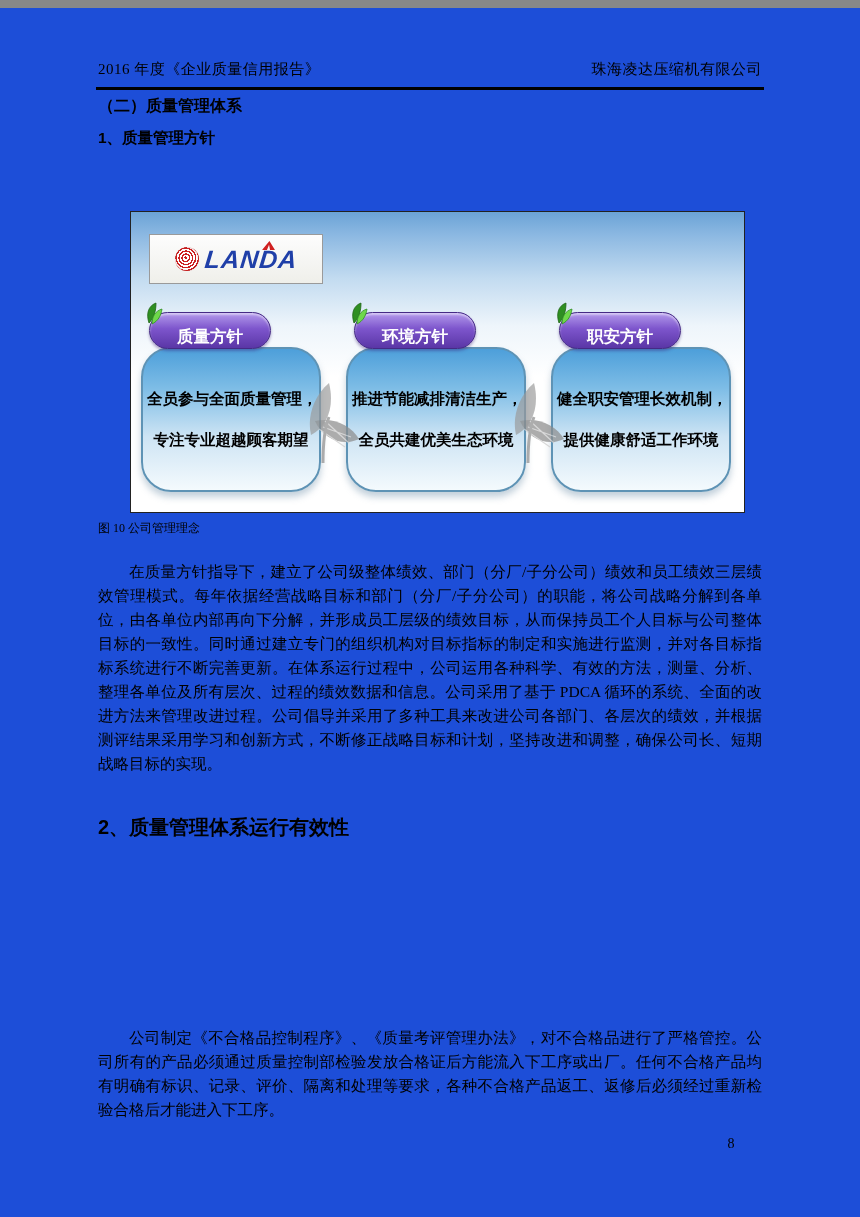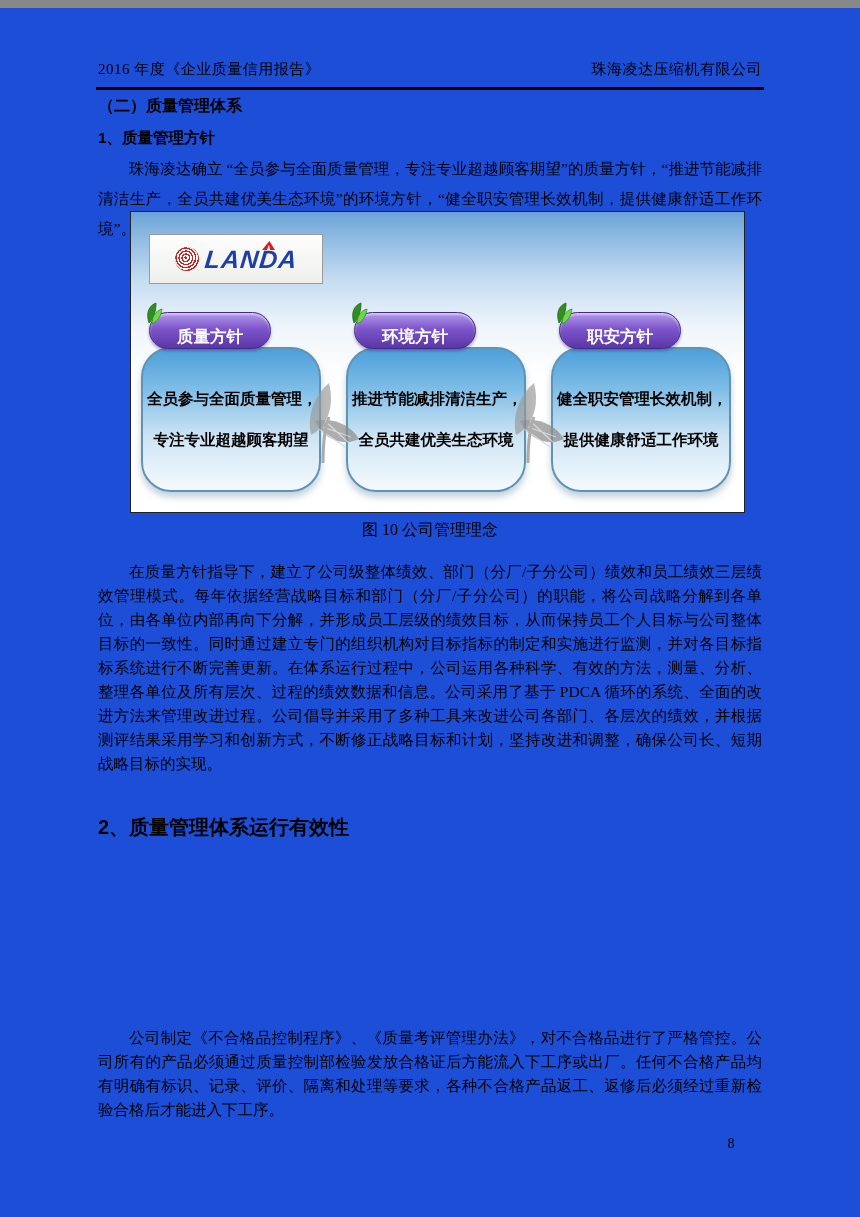--- a/index.html
+++ b/index.html
@@ -21,21 +21,21 @@
   
   .para{font-size:15.5px;text-align:justify;text-indent:2em;line-height:24px;margin:0;}
   .p1{position:absolute;left:98px;top:146px;width:664px;line-height:30px;}
   .p2{position:absolute;left:98px;top:552px;width:664px;}
   .p3{position:absolute;left:98px;top:842px;width:664px;}
   .p4{position:absolute;left:98px;top:1018px;width:664px;}
   
   .fig{position:absolute;left:130px;top:203px;width:615px;height:302px;
        border:1px solid #222;box-sizing:border-box;
        background:linear-gradient(180deg,#6ba3d6 0%,#8db9e2 8%,#c2dbf0 22%,#eef5fb 38%,#ffffff 55%,#ffffff 100%);}
-  .fig-caption{position:absolute;left:98px;top:512px;width:664px;text-align:center;font-size:16px;}
+  .fig-caption{position:absolute;left:98px;top:512px;width:664px;text-align:left;font-size:12px;}
   
   .logo-box{position:absolute;left:18px;top:22px;width:172px;height:48px;
             background:linear-gradient(180deg,#fdfdfd,#efefea);border:1px solid #9a9a9a;
             display:flex;align-items:center;justify-content:center;gap:6px;}
   .spiral{width:24px;height:24px;border-radius:50%;flex:0 0 auto;
           background:repeating-radial-gradient(circle at 45% 45%, #cc2222 0 1.4px, #ffffff 1.4px 3px);
           box-shadow:inset 0 0 2px rgba(160,0,0,.6);}
   .logo-text{font-family:"Liberation Sans","DejaVu Sans",sans-serif;font-weight:bold;font-style:italic;
              font-size:25px;color:#1f3fa8;letter-spacing:1px;transform:skewX(-6deg);position:relative;}
   .logo-wedge{position:absolute;left:56px;top:-4px;width:13px;height:9px;background:#d02020;
@@ -71,21 +71,20 @@
 
   <div class="hdr">
     <span>2016 年度《企业质量信用报告》</span>
     <span>珠海凌达压缩机有限公司</span>
   </div>
   <div class="hdr-rule"></div>
 
   <div class="h-sec">（二）质量管理体系</div>
   <div class="h-sub1">1、质量管理方针</div>
 
-  <p class="para p1">珠海凌达确立 “全员参与全面质量管理，专注专业超越顾客期望”的质量方针，“推进节能减排清洁生产，全员共建优美生态环境”的环境方针，“健全职安管理长效机制，提供健康舒适工作环境”。</p>
 
   <div class="fig">
     <div class="logo-box">
       <span class="spiral"></span>
       <span class="logo-text">
         <span>LANDA</span>
         <span class="logo-wedge"></span>
       </span>
     </div>
 

